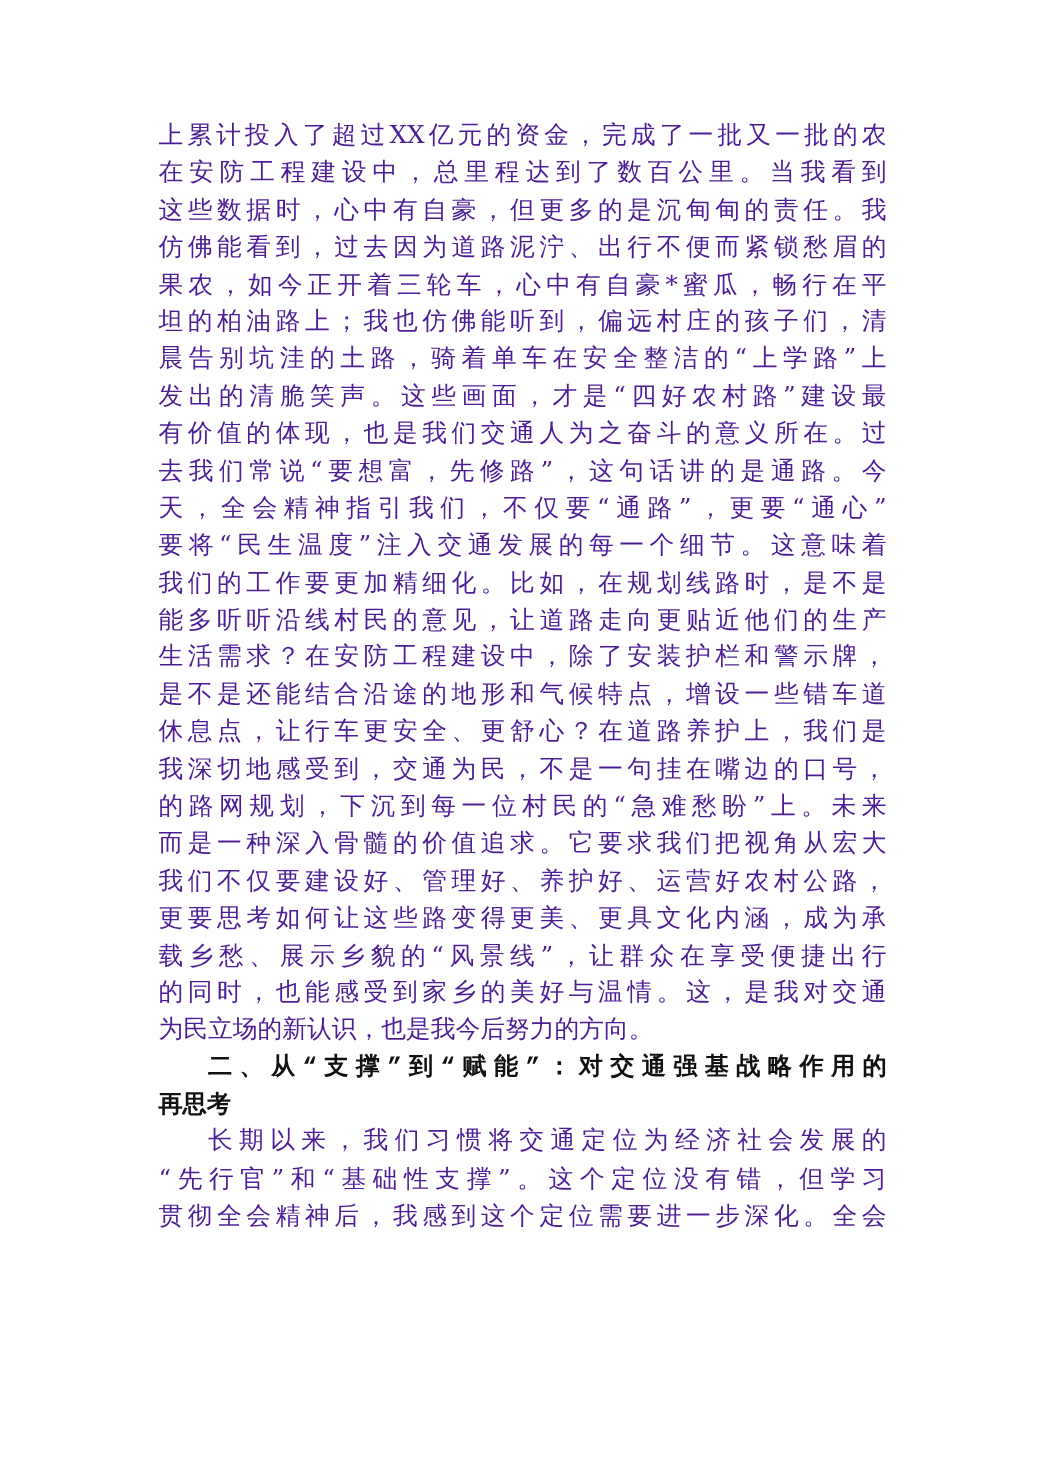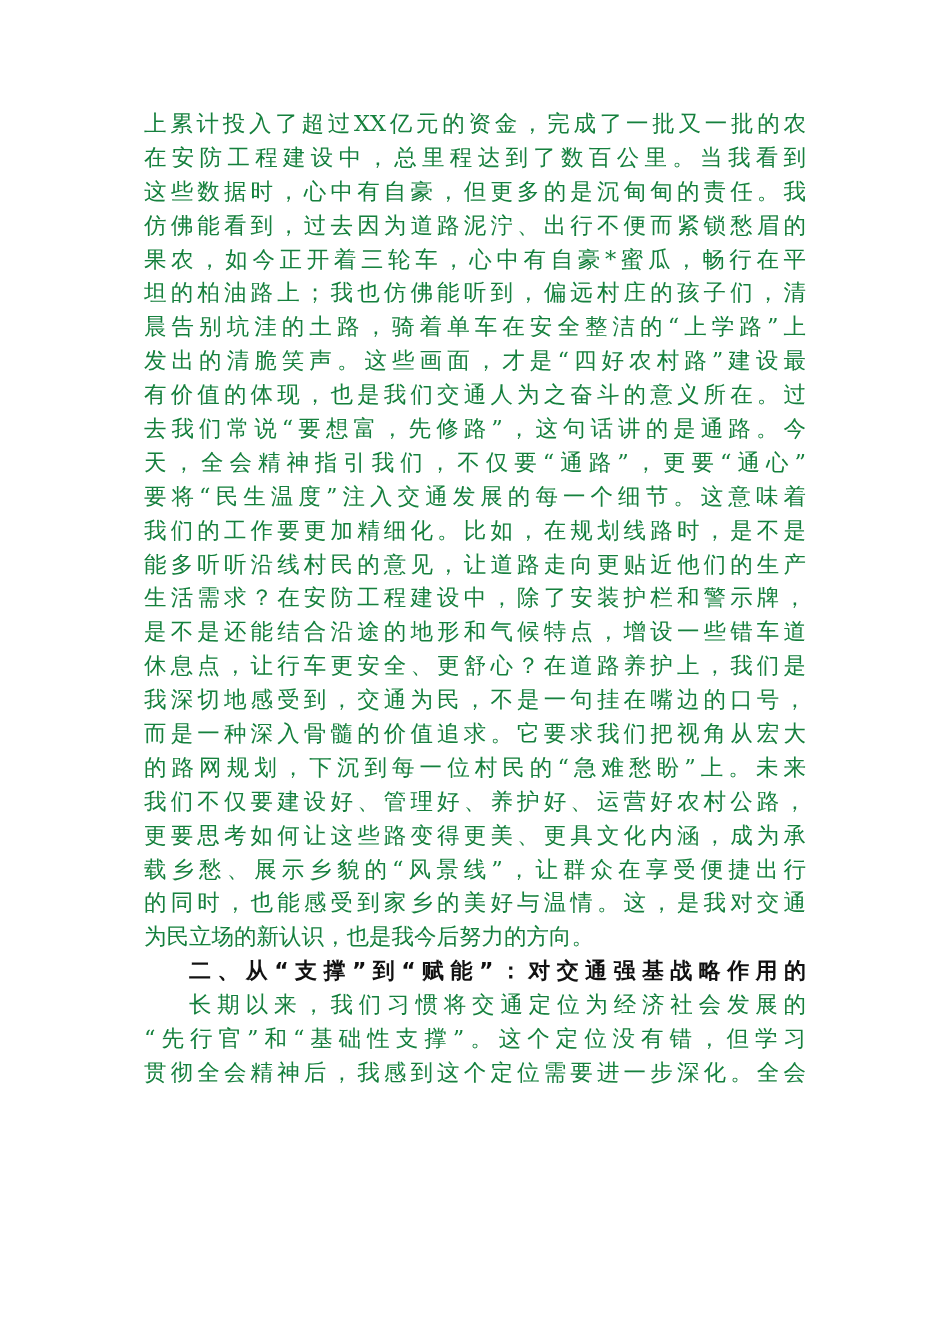--- a/index.html
+++ b/index.html
@@ -17,31 +17,32 @@
     position: absolute;
     left: 144px;
     top: 107px;
     width: 662px;
   }
   .line {
     height: 33.9px;
     line-height: 33.9px;
     font-family: "DejaVu Serif", "Liberation Serif", serif;
     font-size: 22.5px;
-    color: #15803d;
+    color: #4c1d95;
     white-space: nowrap;
     text-align: justify;
     text-align-last: justify;
     letter-spacing: 0;
   }
   .line.last {
     text-align-last: left;
   }
   .line.indent {
     padding-left: 45px;
+    font-family: Liberation Mono, monospace;
   }
   .heading {
     font-family: "DejaVu Sans", "Liberation Sans", sans-serif;
     font-weight: bold;
     font-size: 22px;
     color: #111111;
   }
 </style>
 </head>
 <body>
@@ -58,26 +59,27 @@
   <div class="line">有价值的体现，也是我们交通人为之奋斗的意义所在。过</div>
   <div class="line">去我们常说“要想富，先修路”，这句话讲的是通路。今</div>
   <div class="line">天，全会精神指引我们，不仅要“通路”，更要“通心”</div>
   <div class="line">要将“民生温度”注入交通发展的每一个细节。这意味着</div>
   <div class="line">我们的工作要更加精细化。比如，在规划线路时，是不是</div>
   <div class="line">能多听听沿线村民的意见，让道路走向更贴近他们的生产</div>
   <div class="line">生活需求？在安防工程建设中，除了安装护栏和警示牌，</div>
   <div class="line">是不是还能结合沿途的地形和气候特点，增设一些错车道</div>
   <div class="line">休息点，让行车更安全、更舒心？在道路养护上，我们是</div>
   <div class="line">我深切地感受到，交通为民，不是一句挂在嘴边的口号，</div>
+  <div class="line">的路网规划，下沉到每一位村民的“急难愁盼”上。未来</div>
   <div class="line">而是一种深入骨髓的价值追求。它要求我们把视角从宏大</div>
-  <div class="line">的路网规划，下沉到每一位村民的“急难愁盼”上。未来</div>
   <div class="line">我们不仅要建设好、管理好、养护好、运营好农村公路，</div>
   <div class="line">更要思考如何让这些路变得更美、更具文化内涵，成为承</div>
   <div class="line">载乡愁、展示乡貌的“风景线”，让群众在享受便捷出行</div>
   <div class="line">的同时，也能感受到家乡的美好与温情。这，是我对交通</div>
   <div class="line last">为民立场的新认识，也是我今后努力的方向。</div>
 
   <div class="line heading indent">二、从“支撑”到“赋能”：对交通强基战略作用的</div>
+  <div class="line heading last">再思考</div>
 
   <div class="line indent">长期以来，我们习惯将交通定位为经济社会发展的</div>
   <div class="line">“先行官”和“基础性支撑”。这个定位没有错，但学习</div>
   <div class="line">贯彻全会精神后，我感到这个定位需要进一步深化。全会</div>
 </div>
 
 </body></html>

